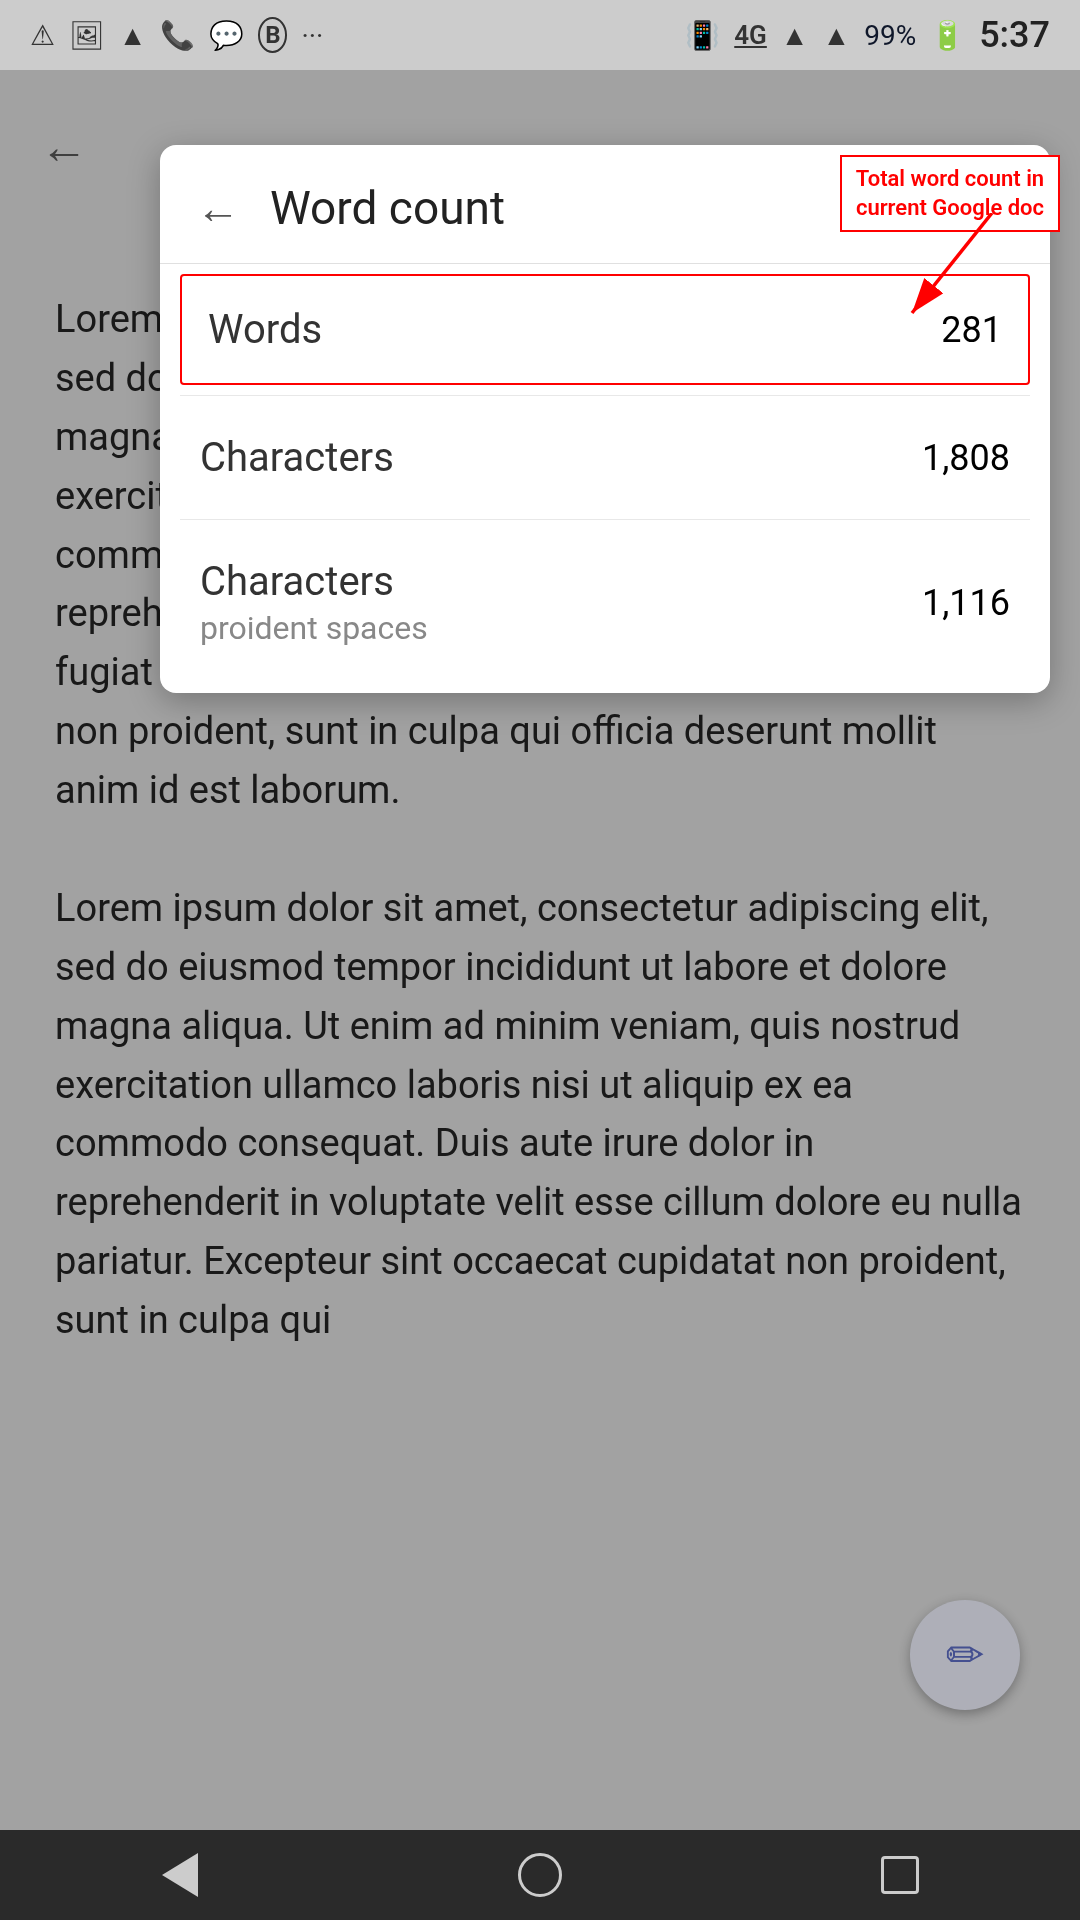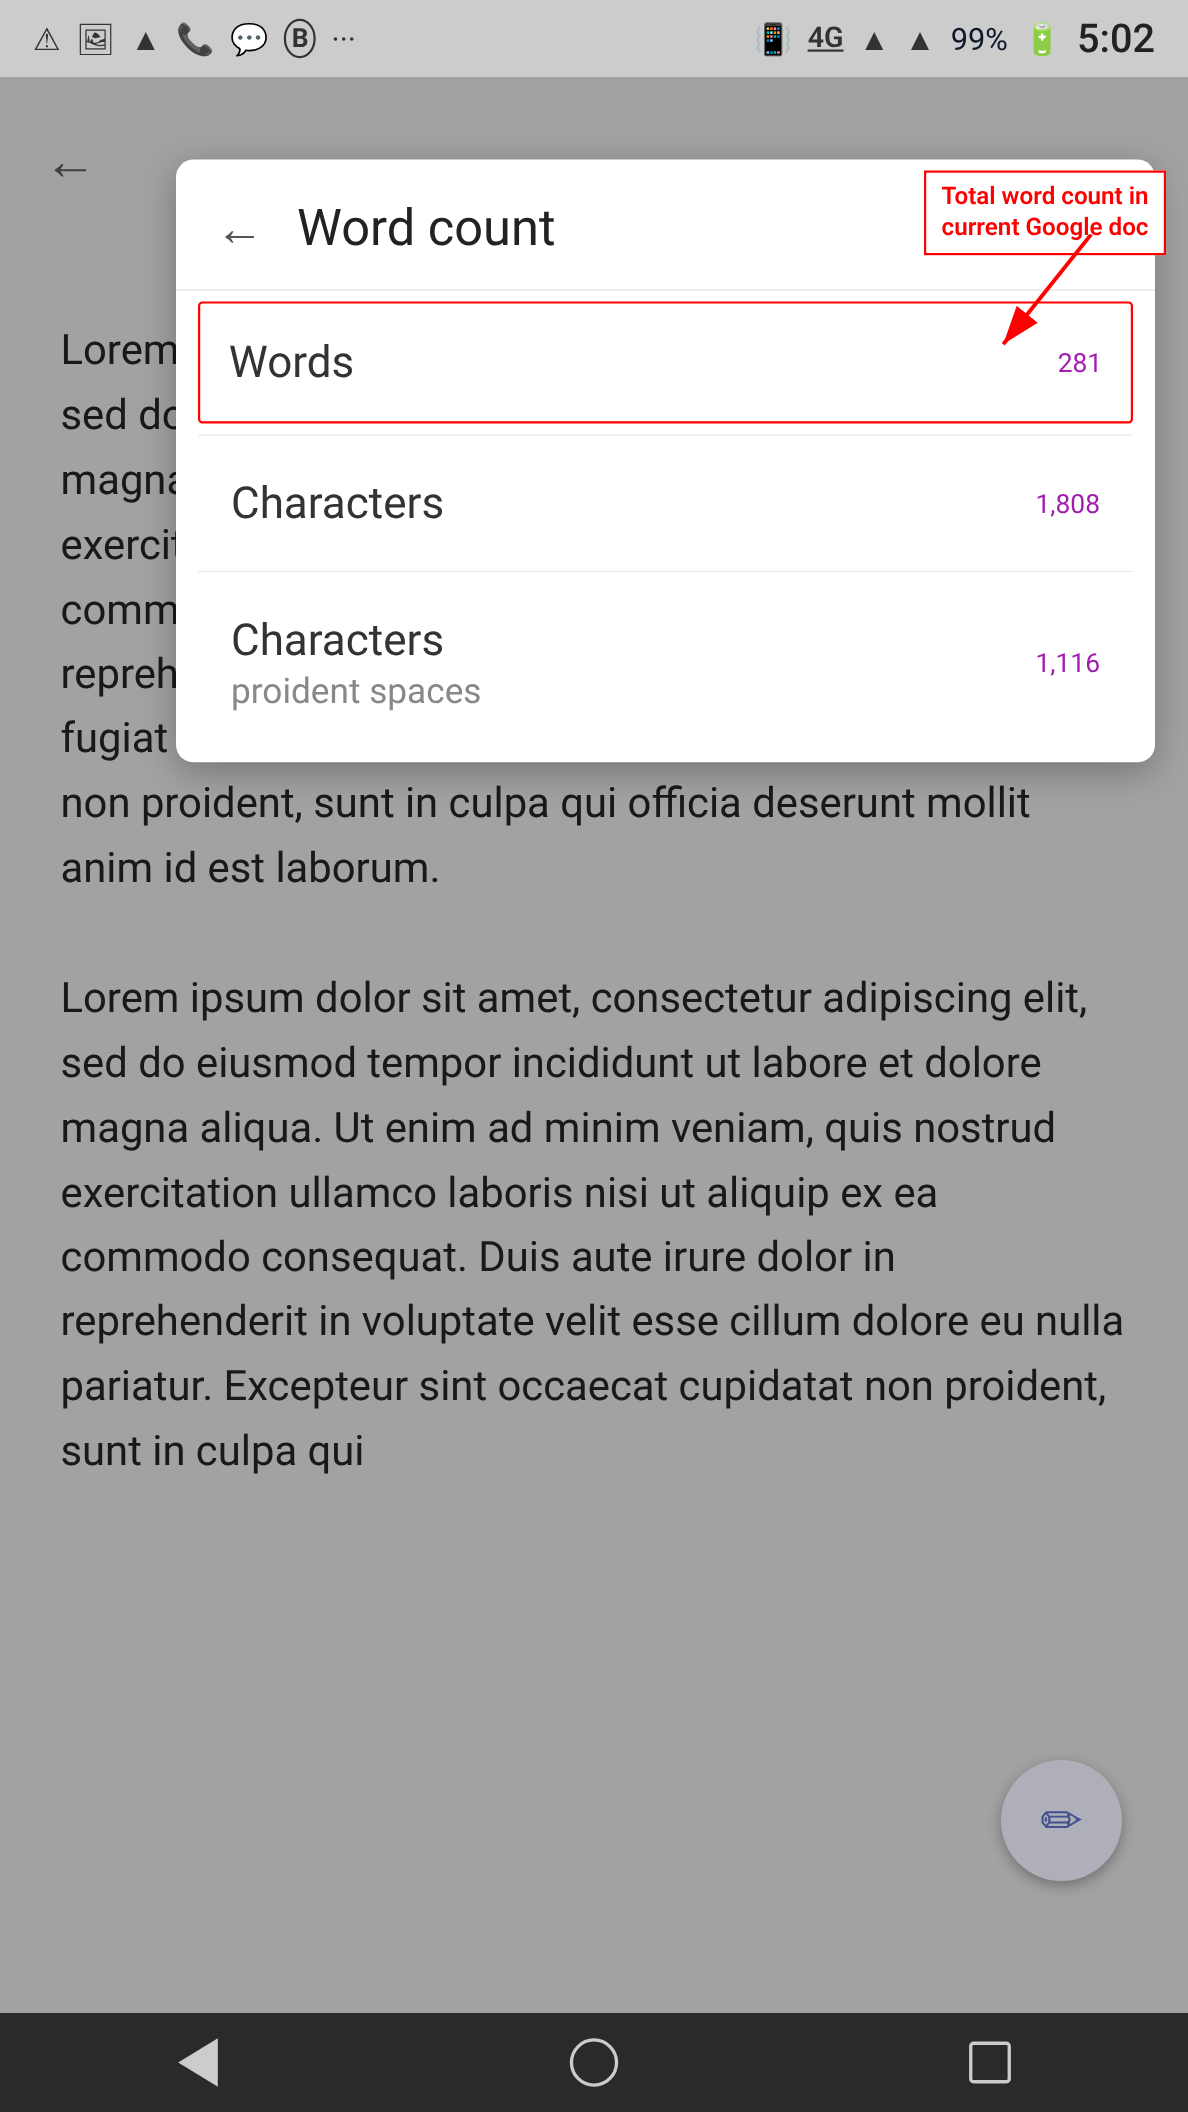--- a/index.html
+++ b/index.html
@@ -145,21 +145,21 @@
       width: 220px;
       text-align: center;
       margin-left: 33px;
     }
 
     
     .wc-row {
       display: flex;
       align-items: center;
       justify-content: space-between;
-      padding: 38px 50px;
+      padding: 38px 40px;
     }
 
     .wc-row-words {
       border: 2.5px solid red;
       margin: 10px 20px;
       padding: 30px 26px;
       border-radius: 4px;
     }
 
     .wc-row-label {
@@ -167,22 +167,22 @@
       color: #333;
     }
 
     .wc-row-sublabel {
       font-size: 32px;
       color: #888;
       margin-top: 4px;
     }
 
     .wc-row-value {
-      font-size: 24px;
-      color: #a21caf;
+      font-size: 36px;
+      color: #000000;
     }
 
     .wc-divider {
       height: 1px;
       background: #e8e8e8;
       margin: 0 20px;
     }
 
     
     .fab {
@@ -272,21 +272,21 @@
     <span class="status-icon" style="font-size:24px; border:2px solid #333; border-radius:50%; padding:2px 5px; font-weight:bold;">B</span>
     <span class="status-icon">···</span>
   </div>
   <div class="status-bar-right">
     <span class="status-icon">📳</span>
     <span class="status-icon" style="font-size:26px; font-weight:600;text-decoration:underline;">4G</span>
     <span class="status-icon">▲</span>
     <span class="status-icon">▲</span>
     <span class="status-battery">99%</span>
     <span class="status-icon">🔋</span>
-    <span class="status-time">5:02</span>
+    <span class="status-time">5:37</span>
   </div>
 </div>
 
 <div class="doc-area">
 
   <div class="doc-text">
     <div class="doc-back">←</div>
     <p style="margin-top: 80px;">Lorem ipsum dolor sit amet, consectetur adipiscing elit, sed do eiusmod tempor incididunt ut labore et dolore magna aliqua. Ut enim ad minim veniam, quis nostrud exercitation ullamco laboris nisi ut aliquip ex ea commodo consequat. Duis aute irure dolor in reprehenderit in voluptate velit esse cillum dolore eu fugiat nulla pariatur. Excepteur sint occaecat cupidatat non proident, sunt in culpa qui officia deserunt mollit anim id est laborum.</p>
     <br>
     <p>Lorem ipsum dolor sit amet, consectetur adipiscing elit, sed do eiusmod tempor incididunt ut labore et dolore magna aliqua. Ut enim ad minim veniam, quis nostrud exercitation ullamco laboris nisi ut aliquip ex ea commodo consequat. Duis aute irure dolor in reprehenderit in voluptate velit esse cillum dolore eu nulla pariatur. Excepteur sint occaecat cupidatat non proident, sunt in culpa qui</p>

